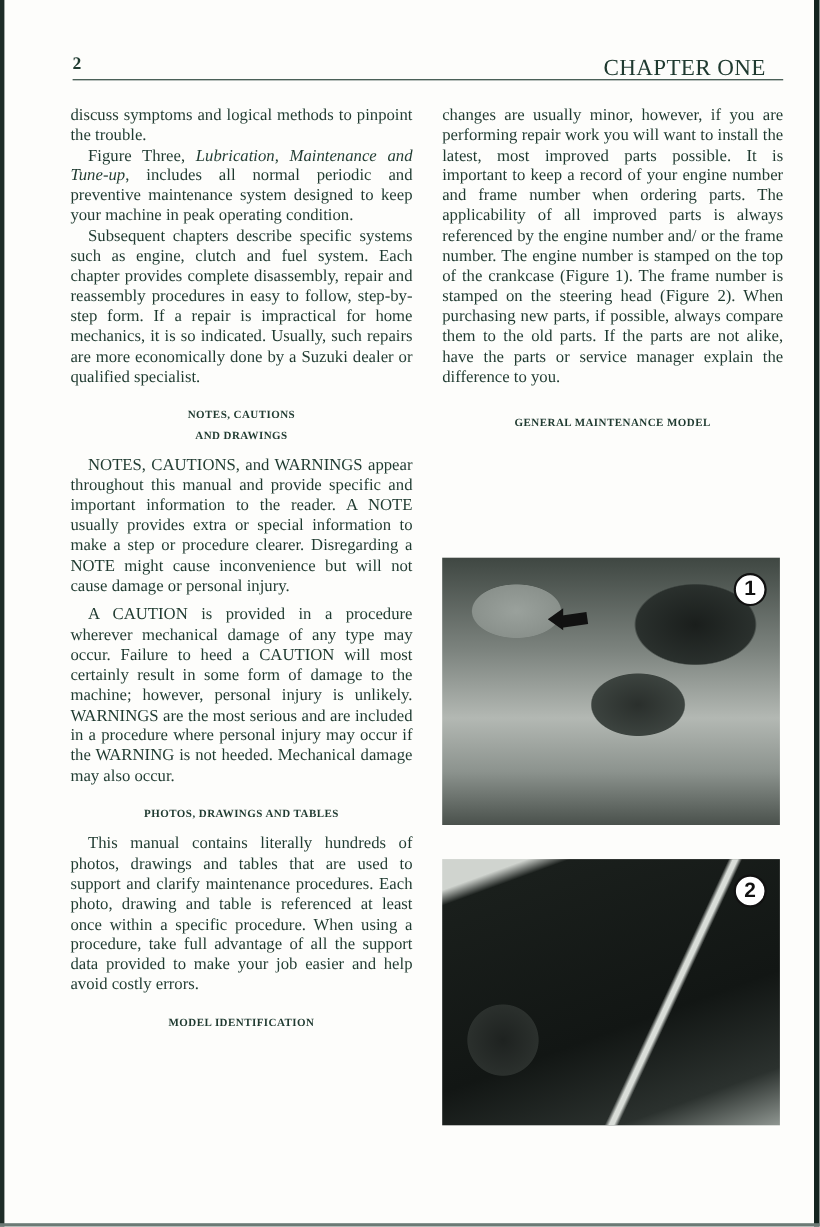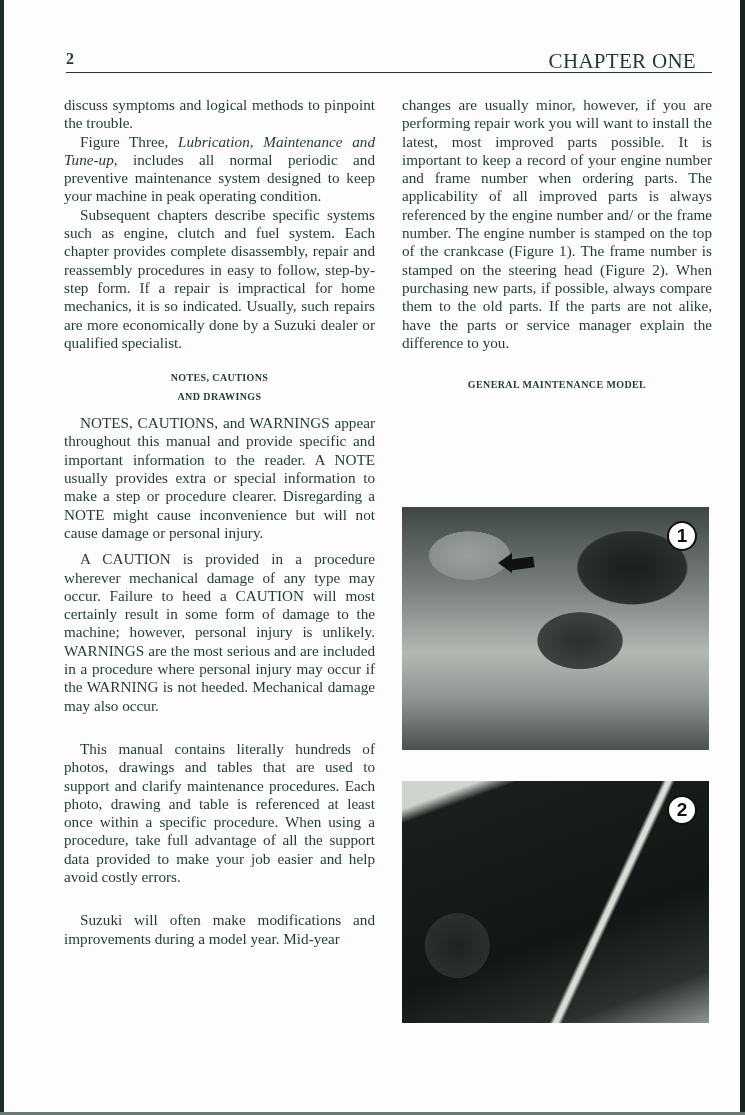--- a/index.html
+++ b/index.html
@@ -64,25 +64,26 @@
   <p class="noindent">discuss symptoms and logical methods to pinpoint the trouble.</p>
   <p><span>Figure Three, </span><i>Lubrication, Maintenance and Tune-up</i><span>, includes all normal periodic and preventive maintenance system designed to keep your machine in peak operating condition.</span></p>
   <p>Subsequent chapters describe specific systems such as engine, clutch and fuel system. Each chapter provides complete disassembly, repair and reassembly procedures in easy to follow, step-by-step form. If a repair is impractical for home mechanics, it is so indicated. Usually, such repairs are more economically done by a Suzuki dealer or qualified specialist.</p>
   <div style="height:17px"></div>
   <h2><span>NOTES, CAUTIONS</span><br><span>AND DRAWINGS</span></h2>
   <div class="gap"></div>
   <p>NOTES, CAUTIONS, and WARNINGS appear throughout this manual and provide specific and important information to the reader. A NOTE usually provides extra or special information to make a step or procedure clearer. Disregarding a NOTE might cause inconvenience but will not cause damage or personal injury.</p>
   <div class="gap"></div>
   <p>A CAUTION is provided in a procedure wherever mechanical damage of any type may occur. Failure to heed a CAUTION will most certainly result in some form of damage to the machine; however, personal injury is unlikely. WARNINGS are the most serious and are included in a procedure where personal injury may occur if the WARNING is not heeded. Mechanical damage may also occur.</p>
   <div style="height:17px"></div>
+  <h2>PHOTOS, DRAWINGS AND TABLES</h2>
   <div class="gap"></div>
   <p>This manual contains literally hundreds of photos, drawings and tables that are used to support and clarify maintenance procedures. Each photo, drawing and table is referenced at least once within a specific procedure. When using a procedure, take full advantage of all the support data provided to make your job easier and help avoid costly errors.</p>
   <div style="height:17px"></div>
+  <h2>MODEL IDENTIFICATION</h2>
   <div class="gap"></div>
-  <p>Suzuki will often make modifications and improvements during a model year. Mid-year</p>
 </div>
 
 <div class="col col-right">
   <p class="noindent"><span>changes are usually minor, however, if you are performing repair work you will want to install the latest, most improved parts possible. It is important to keep a record of your engine number and frame number when ordering parts. The applicability of all improved parts is always referenced by the engine number and/ or the frame number. The engine number is stamped on the top of the crankcase (</span><b>Figure 1</b><span>). The frame number is stamped on the steering head (</span><b>Figure 2</b><span>). When purchasing new parts, if possible, always compare them to the old parts. If the parts are not alike, have the parts or service manager explain the difference to you.</span></p>
   <div style="height:24px"></div>
   <h2>GENERAL MAINTENANCE MODEL</h2>
   <div class="gap"></div>
 </div>
 
 <div class="fig fig1">

